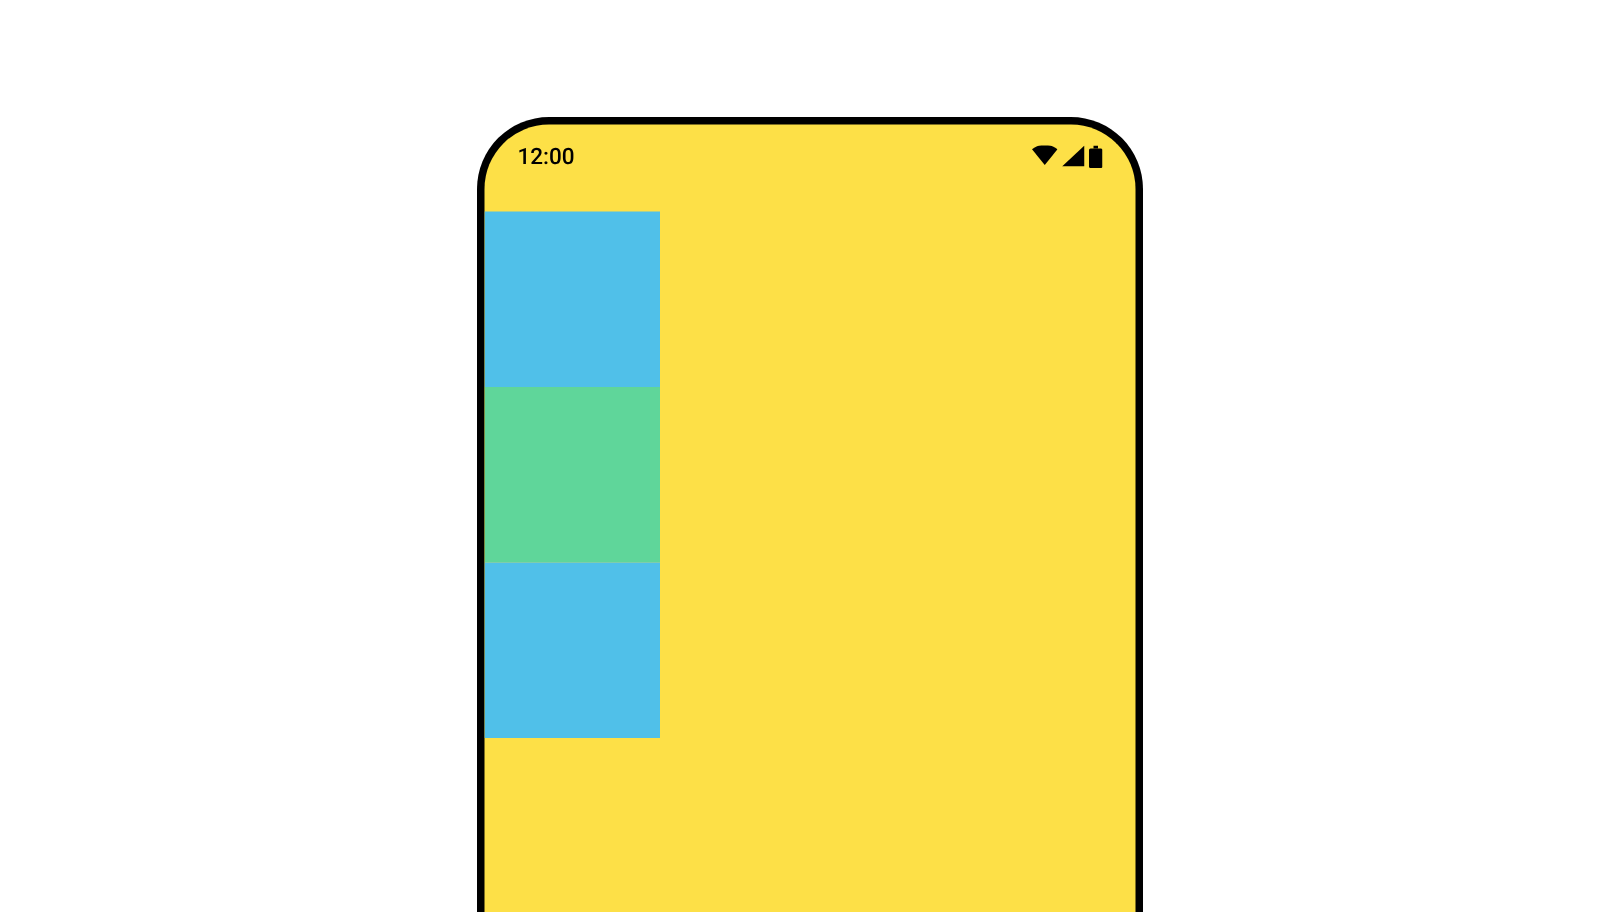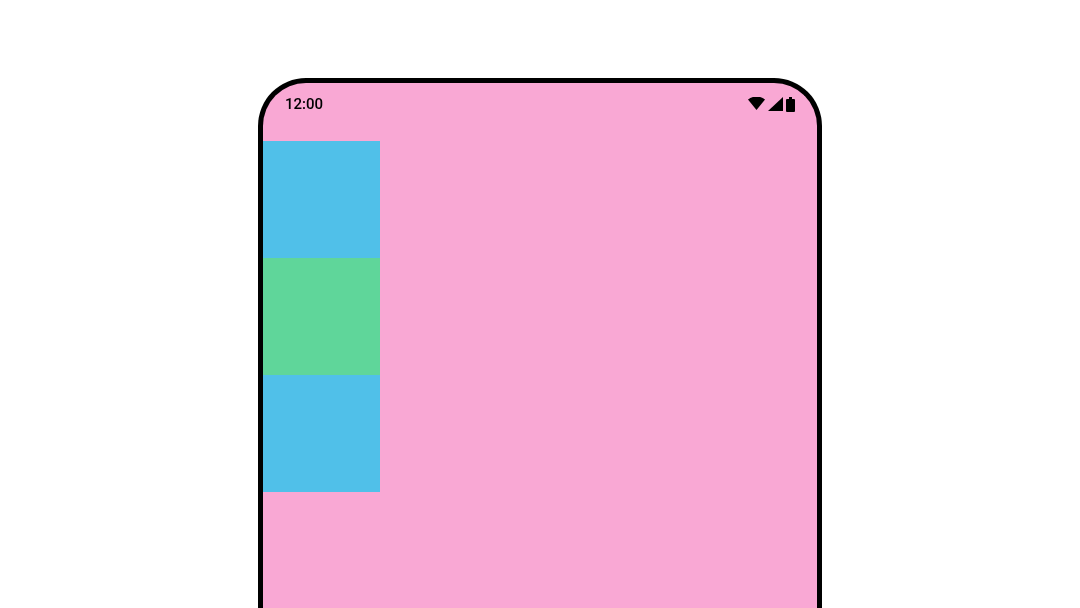--- a/index.html
+++ b/index.html
@@ -11,27 +11,27 @@
       width: 1080px;
       height: 608px;
       background: #ffffff;
       display: flex;
       align-items: flex-start;
       justify-content: center;
       font-family: -apple-system, BlinkMacSystemFont, "Segoe UI", Roboto, sans-serif;
     }
     .device-frame {
       margin-top: 78px;
-      width: 564px;
+      width: 444px;
       height: 530px;
       border: 5px solid #000;
       border-bottom: none;
       border-top-left-radius: 48px;
       border-top-right-radius: 48px;
-      background: #f9a8d4;
+      background: #fde047;
       overflow: hidden;
       position: relative;
     }
     .status-bar {
       height: 36px;
       display: flex;
       align-items: center;
       justify-content: space-between;
       padding: 6px 22px 0 22px;
     }

